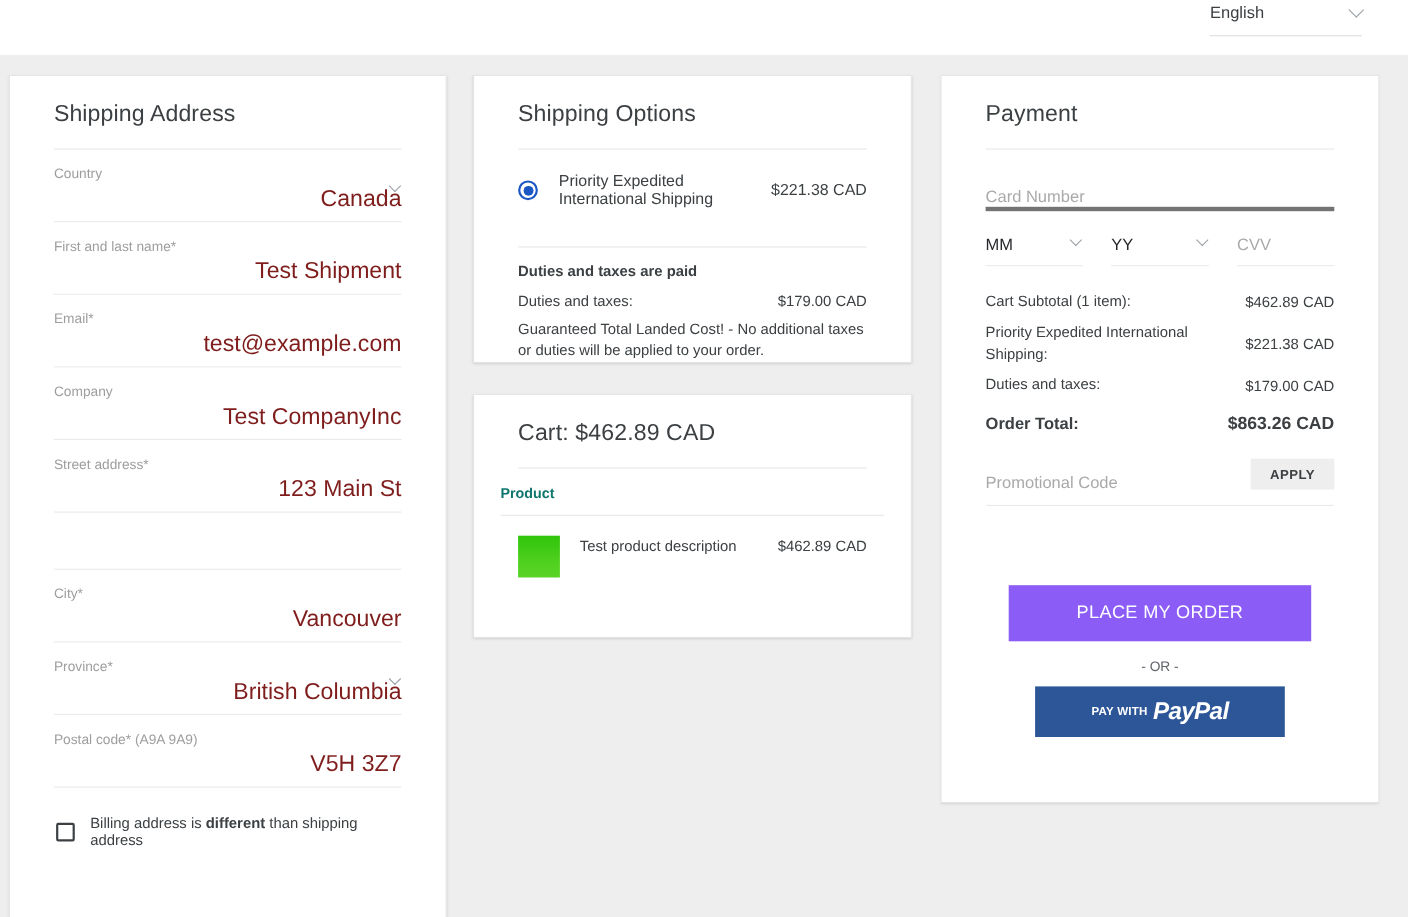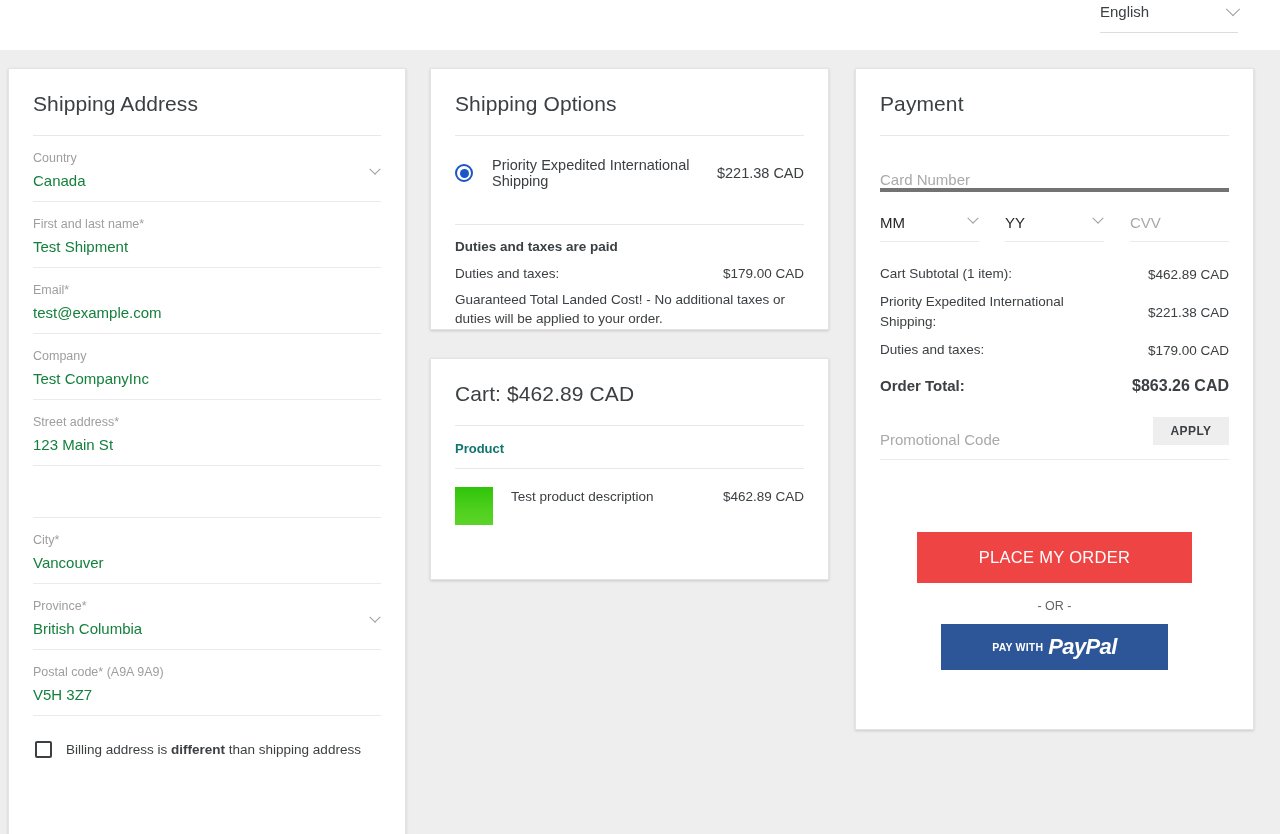--- a/index.html
+++ b/index.html
@@ -42,43 +42,44 @@
     position: absolute;
     background: #ffffff;
     border: 1px solid #e4e4e4;
     box-shadow: 0 1px 3px rgba(0,0,0,.10), 0 1px 2px rgba(0,0,0,.06);
   }
   #shipping-address-card { left: 8px; top: 68px; width: 398px; height: 800px; }
   #shipping-options-card { left: 430px; top: 68px; width: 399px; height: 262px; }
   #cart-card           { left: 430px; top: 358px; width: 399px; height: 222px; }
   #payment-card        { left: 855px; top: 68px; width: 399px; height: 662px; }
 
-  .card-inner { padding: 0 24px; }
+  .card-inner { padding: 0 40px; }
   .card-title {
     font-size: 21px; color: #3c4043; font-weight: 400;
     padding-top: 23px; padding-bottom: 19px;
     letter-spacing: .1px;
   }
   .card-title .amt { padding-left: 6px; }
   .rule { height: 1px; background: #e8e8e8; }
 
   
   .field {
     position: relative;
     border-bottom: 1px solid #eaeaea;
     padding: 14px 0 9px 0;
     min-height: 54px;
   }
   .field-label {
     font-size: 12.5px; color: #9e9e9e; line-height: 16px;
     margin-bottom: 4px;
   }
   .field-value {
-    font-size: 15px; color: #15803d; line-height: 22px;
+    font-size: 21px; color: #7f1d1d; line-height: 22px;
     min-height: 22px;
+    text-align: right;
   }
   .field .chev {
     position: absolute; right: 2px; top: 32px;
   }
   .field.blank { min-height: 52px; }
 
   
   .checkbox-row {
     display: flex; align-items: center;
     padding: 25px 0 0 2px;
@@ -181,21 +182,21 @@
     background: #eeeeee;
     display: flex; align-items: center; justify-content: center;
     font-size: 12px; font-weight: 700; color: #3c4043;
     letter-spacing: .4px; cursor: pointer;
     border: none;
     font-family: "Liberation Sans", sans-serif;
   }
 
   .place-order {
     display: block; width: 275px; height: 51px; margin: 72px auto 0 auto;
-    background: #ef4444; border: none; cursor: pointer;
+    background: #8b5cf6; border: none; cursor: pointer;
     color: #ffffff; font-size: 16.5px; letter-spacing: .3px;
     font-family: "Liberation Sans", sans-serif;
   }
   .or-text {
     text-align: center; font-size: 12.5px; color: #5f6368;
     padding: 16px 0 11px 0;
   }
   .paypal-btn {
     display: flex; width: 227px; height: 46px; margin: 0 auto;
     background: #2c5697; border: none; cursor: pointer;

